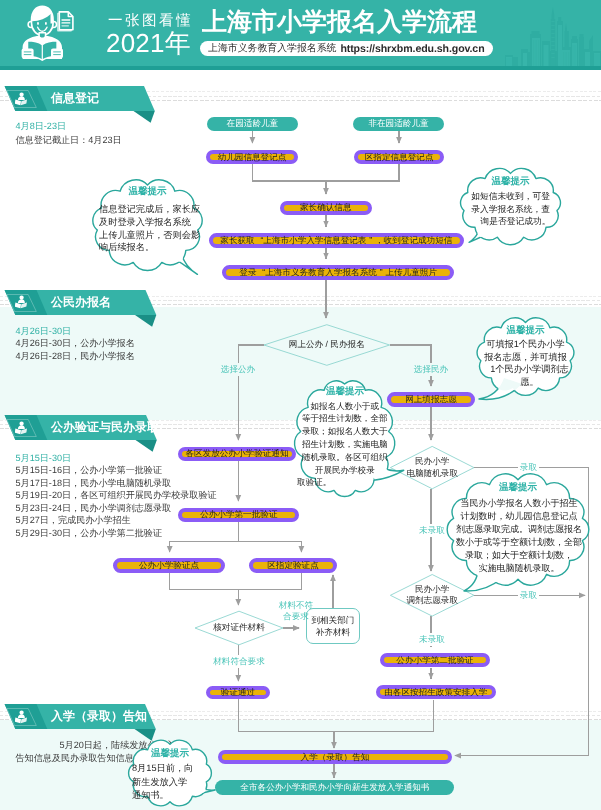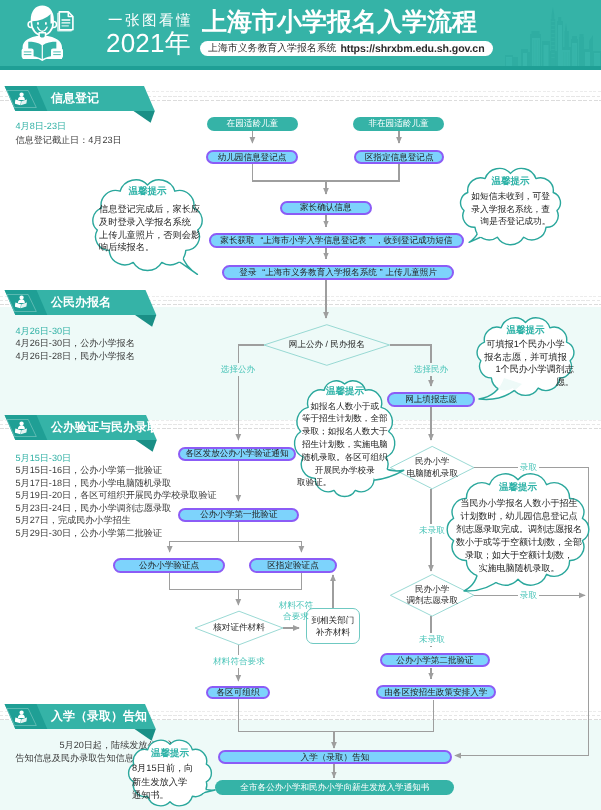--- a/index.html
+++ b/index.html
@@ -39,21 +39,21 @@
                   font-size:12px;font-weight:bold;color:#fff;letter-spacing:0px;white-space:nowrap;}
   .ribbon .ricon{position:absolute;left:15px;top:5.5px;width:13px;height:14px;}
 
   
   .dateline{position:absolute;font-size:9.1px;color:#2fb0a4;line-height:11px;white-space:nowrap;}
   .infotext{position:absolute;font-size:9.1px;color:#3a3a3a;line-height:11px;white-space:nowrap;}
 
   
   .node{position:absolute;box-sizing:border-box;display:flex;align-items:center;justify-content:center;
         font-size:8.6px;color:#1f1f1f;text-align:center;line-height:11px;white-space:nowrap;}
-  .node.pill{border:2px solid #8b5cf6;border-radius:9px;background:#7dd3fc;}
+  .node.pill{border:4px solid #8b5cf6;border-radius:9px;background:#eab308;}
   .node.solid{background:#35b3a7;border-radius:9px;color:#fff;border:none;}
   .node.box{border:1px solid #6fc9c2;border-radius:7px;background:#fff;line-height:12px;flex-direction:column;}
   .edgelabel{position:absolute;font-size:8.6px;color:#4cc5b9;line-height:11px;text-align:center;white-space:nowrap;
               display:flex;flex-direction:column;align-items:center;justify-content:center;}
   .edgelabel>span{background:#ffffff;padding:1px 2px;}
   .band-mint-label>span{background:#eefaf8;}
 
   .diamond-txt{position:absolute;font-size:8.6px;color:#1f1f1f;text-align:center;line-height:11.5px;
                display:flex;align-items:center;justify-content:center;white-space:nowrap;}
 
@@ -354,21 +354,21 @@
   <div class="node pill" style="left:222.4px;top:265.0px;width:231.6px;height:14.8px;">登录<span class="fw" style="text-align: right;">“</span>上海市义务教育入学报名系统<span class="fw">”</span>上传儿童照片</div>
   <div class="node pill" style="left:386.9px;top:392.4px;width:88.1px;height:14.4px;">网上填报志愿</div>
   <div class="node pill" style="left:178.3px;top:446.8px;width:117.3px;height:14.0px;">各区发放公办小学验证通知</div>
   <div class="node pill" style="left:178.3px;top:507.6px;width:121.0px;height:14.2px;">公办小学第一批验证</div>
   <div class="node pill" style="left:113.3px;top:558.4px;width:111.5px;height:14.6px;">公办小学验证点</div>
   <div class="node pill" style="left:248.9px;top:558.4px;width:88.2px;height:14.6px;">区指定验证点</div>
   <div class="node box" style="left:305.8px;top:608.3px;width:54.2px;height:35.9px;flex-direction:column;">
       <div>到相关部门</div>
       <div>补齐材料</div>
     </div>
-  <div class="node pill" style="left:206.0px;top:685.6px;width:64.0px;height:13.8px;">各区可组织</div>
+  <div class="node pill" style="left:206.0px;top:685.6px;width:64.0px;height:13.8px;">验证通过</div>
   <div class="node pill" style="left:380.4px;top:653.4px;width:109.3px;height:14.1px;">公办小学第二批验证</div>
   <div class="node pill" style="left:375.9px;top:685.4px;width:119.8px;height:14.1px;">由各区按招生政策安排入学</div>
   <div class="node pill" style="left:217.6px;top:750.0px;width:234.7px;height:14.4px;">入学<span class="fw" style="text-align: right;">（</span>录取<span class="fw">）</span>告知</div>
   <div class="node solid" style="left:215.4px;top:779.8px;width:239.0px;height:15.4px;">全市各公办小学和民办小学向新生发放入学通知书</div>
 
   <svg class="wire" viewBox="0 0 601 810">
     <polygon points="326.8,324.7 389.6,345.0 326.8,365.3 264.0,345.0" fill="none" stroke="#8fd5cf" stroke-width="0.9"></polygon>
     <polygon points="239.0,611.2 283.0,628.0 239.0,644.8 195.0,628.0" fill="none" stroke="#8fd5cf" stroke-width="0.9"></polygon>
     <polygon points="432.2,446.40000000000003 474.0,467.6 432.2,488.8 390.4,467.6" fill="none" stroke="#8fd5cf" stroke-width="0.9"></polygon>
     <polygon points="432.2,574.5 474.0,595.3 432.2,616.0999999999999 390.4,595.3" fill="none" stroke="#8fd5cf" stroke-width="0.9"></polygon>
@@ -497,21 +497,21 @@
         <mask id="tm3">
             <rect x="-60" y="-20" width="327" height="202" fill="#fff"></rect>
             <path d="M27.0,58.0 Q20.8,76.0 2.0,79.0 Q27.2,82.2 45.0,64.0 Z" fill="#000"></path>
           </mask>
       </defs>
     </svg>
     <div class="ctitle" style="top:5px;">温馨提示</div>
     <div class="cbody" style="left:0px;top:18px;width:97px;line-height:12.5px;font-size:9.2px;">
       <div style="text-align:center;">可填报1个民办小学</div>
       <div style="text-align:center;">报名志愿，并可填报</div>
-      <div style="text-align:right;margin-left:8px;">1个民办小学调剂志愿。</div>
+      <div style="text-align:center;margin-left:8px;">1个民办小学调剂志愿。</div>
     </div>
   </div>
   <div class="cloud" style="left:447px;top:476px;width:142px;height:107px;">
     <svg width="252" height="177" viewBox="-50 -10 252 177" style="left:-50px;top:-10px;overflow:visible;">
       <path d="M71.0,3.7A16.9,16.9 0 0 1 99.6,8.7A15.5,15.5 0 0 1 122.6,22.5A13.7,13.7 0 0 1 135.4,42.4A12.8,12.8 0 0 1 135.4,64.6A13.7,13.7 0 0 1 122.6,84.5A15.5,15.5 0 0 1 99.6,98.3A16.9,16.9 0 0 1 71.0,103.3A16.9,16.9 0 0 1 42.4,98.3A15.5,15.5 0 0 1 19.4,84.5A13.7,13.7 0 0 1 6.6,64.6A12.8,12.8 0 0 1 6.6,42.4A13.7,13.7 0 0 1 19.4,22.5A15.5,15.5 0 0 1 42.4,8.7A16.9,16.9 0 0 1 71.0,3.7Z M31.0,92.0 Q30.9,107.7 17.0,115.0 Q38.6,116.1 55.0,102.0 Z" fill="#ffffff" fill-rule="nonzero" stroke="none"></path>
       <path d="M31.0,92.0 Q30.9,107.7 17.0,115.0 Q38.6,116.1 55.0,102.0 Z" fill="none" stroke="#2aa79c" stroke-width="1.45" stroke-linejoin="round" stroke-linecap="round" mask="url(#cm4)"></path>
       <path d="M71.0,3.7A16.9,16.9 0 0 1 99.6,8.7A15.5,15.5 0 0 1 122.6,22.5A13.7,13.7 0 0 1 135.4,42.4A12.8,12.8 0 0 1 135.4,64.6A13.7,13.7 0 0 1 122.6,84.5A15.5,15.5 0 0 1 99.6,98.3A16.9,16.9 0 0 1 71.0,103.3A16.9,16.9 0 0 1 42.4,98.3A15.5,15.5 0 0 1 19.4,84.5A13.7,13.7 0 0 1 6.6,64.6A12.8,12.8 0 0 1 6.6,42.4A13.7,13.7 0 0 1 19.4,22.5A15.5,15.5 0 0 1 42.4,8.7A16.9,16.9 0 0 1 71.0,3.7Z" fill="none" stroke="#2aa79c" stroke-width="1.4" stroke-linejoin="round" mask="url(#tm4)"></path>
       <defs>
         <mask id="cm4">
             <rect x="-60" y="-20" width="372" height="237" fill="#fff"></rect>

